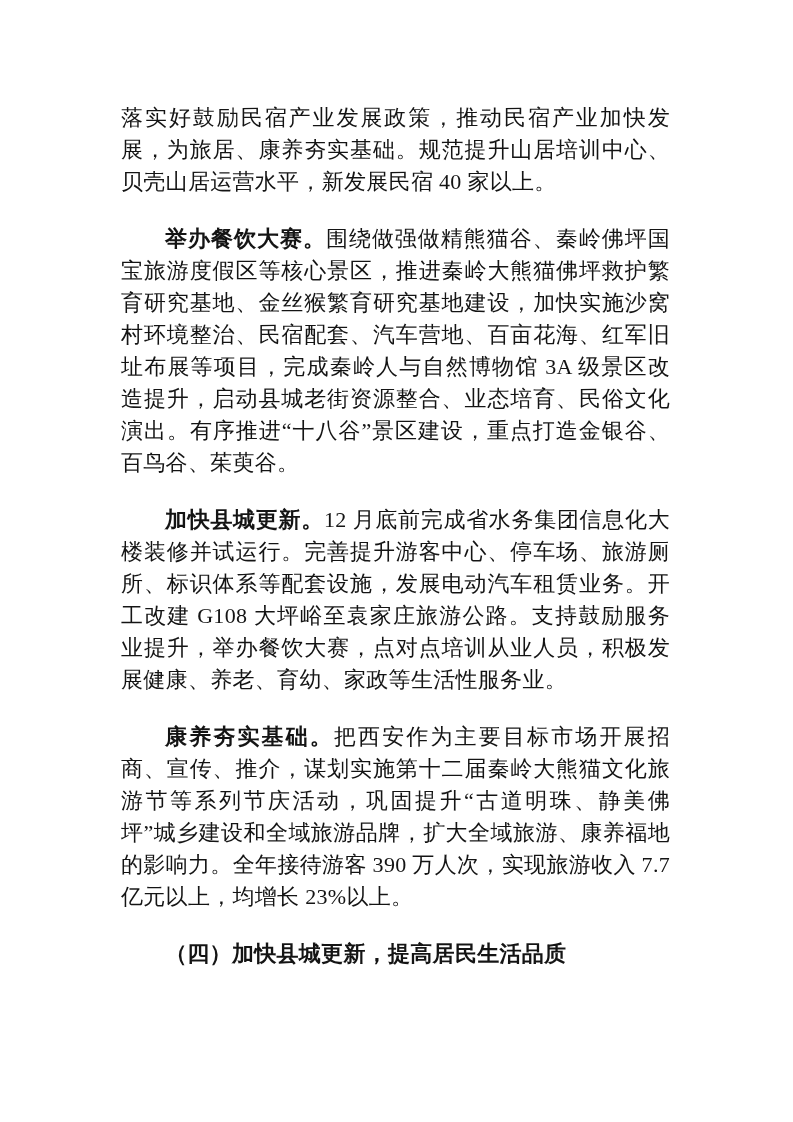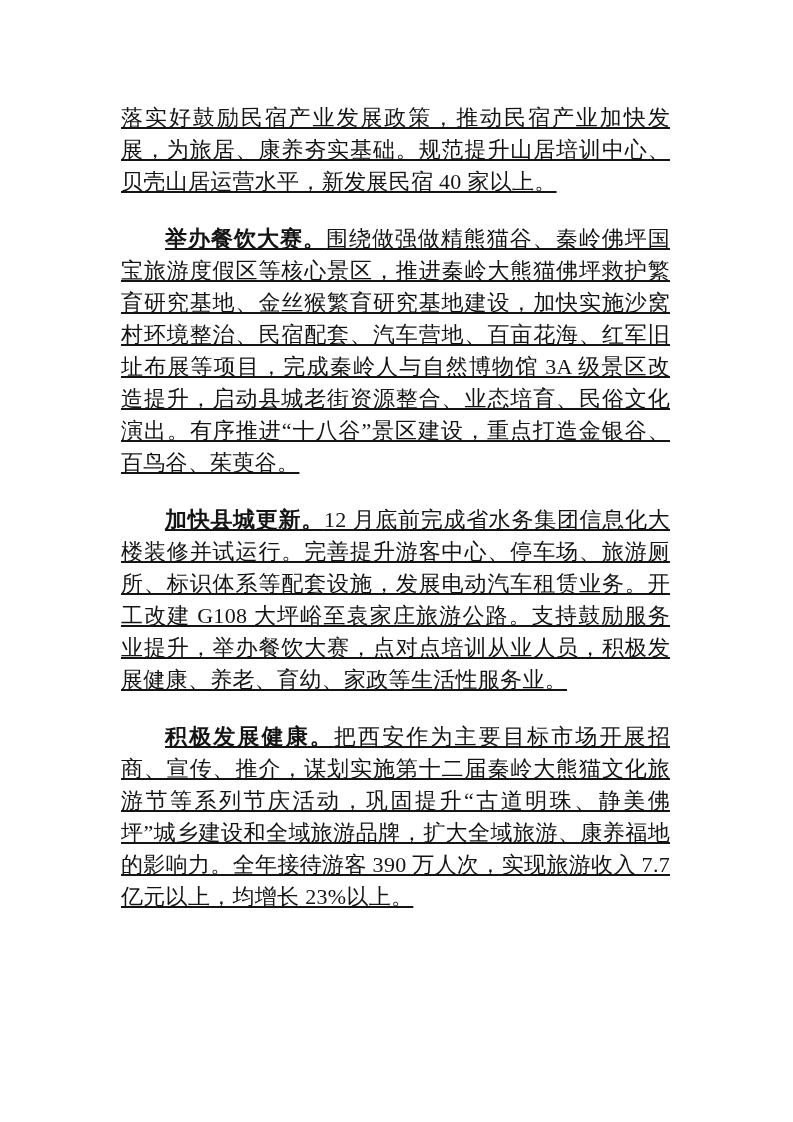--- a/index.html
+++ b/index.html
@@ -20,21 +20,20 @@
     color: #141414;
   }
   .body-text p {
     margin: 0 8px 25px 0;
     font-size: 22px;
     line-height: 32px;
     text-align: justify;
     text-justify: inter-ideograph;
     letter-spacing: 0.3px;
     word-break: break-all;
-    text-decoration: underline;
   }
   .body-text p.indented {
     text-indent: 2em;
   }
   .lead {
     font-weight: 700;
   }
   .section-heading {
     margin: 0;
     font-size: 22px;
@@ -49,17 +48,18 @@
 
 <div class="page">
   <div class="body-text">
 
     <p><span class="lead"></span><span>落实好鼓励民宿产业发展政策，推动民宿产业加快发展，为旅居、康养夯实基础。规范提升山居培训中心、贝壳山居运营水平，新发展民宿 40 家以上。</span></p>
 
     <p class="indented"><span class="lead">举办餐饮大赛。</span><span>围绕做强做精熊猫谷、秦岭佛坪国宝旅游度假区等核心景区，推进秦岭大熊猫佛坪救护繁育研究基地、金丝猴繁育研究基地建设，加快实施沙窝村环境整治、民宿配套、汽车营地、百亩花海、红军旧址布展等项目，完成秦岭人与自然博物馆 3A 级景区改造提升，启动县城老街资源整合、业态培育、民俗文化演出。有序推进“十八谷”景区建设，重点打造金银谷、百鸟谷、茱萸谷。</span></p>
 
     <p class="indented"><span class="lead">加快县城更新。</span><span>12 月底前完成省水务集团信息化大楼装修并试运行。完善提升游客中心、停车场、旅游厕所、标识体系等配套设施，发展电动汽车租赁业务。开工改建 G108 大坪峪至袁家庄旅游公路。支持鼓励服务业提升，举办餐饮大赛，点对点培训从业人员，积极发展健康、养老、育幼、家政等生活性服务业。</span></p>
 
-    <p class="indented"><span class="lead">积极发展健康。</span><span>把西安作为主要目标市场开展招商、宣传、推介，谋划实施第十二届秦岭大熊猫文化旅游节等系列节庆活动，巩固提升“古道明珠、静美佛坪”城乡建设和全域旅游品牌，扩大全域旅游、康养福地的影响力。全年接待游客 390 万人次，实现旅游收入 7.7 亿元以上，均增长 23%以上。</span></p>
+    <p class="indented"><span class="lead">康养夯实基础。</span><span>把西安作为主要目标市场开展招商、宣传、推介，谋划实施第十二届秦岭大熊猫文化旅游节等系列节庆活动，巩固提升“古道明珠、静美佛坪”城乡建设和全域旅游品牌，扩大全域旅游、康养福地的影响力。全年接待游客 390 万人次，实现旅游收入 7.7 亿元以上，均增长 23%以上。</span></p>
 
+    <p class="section-heading">（四）加快县城更新，提高居民生活品质</p>
 
   </div>
 </div>
 
 </body></html>

